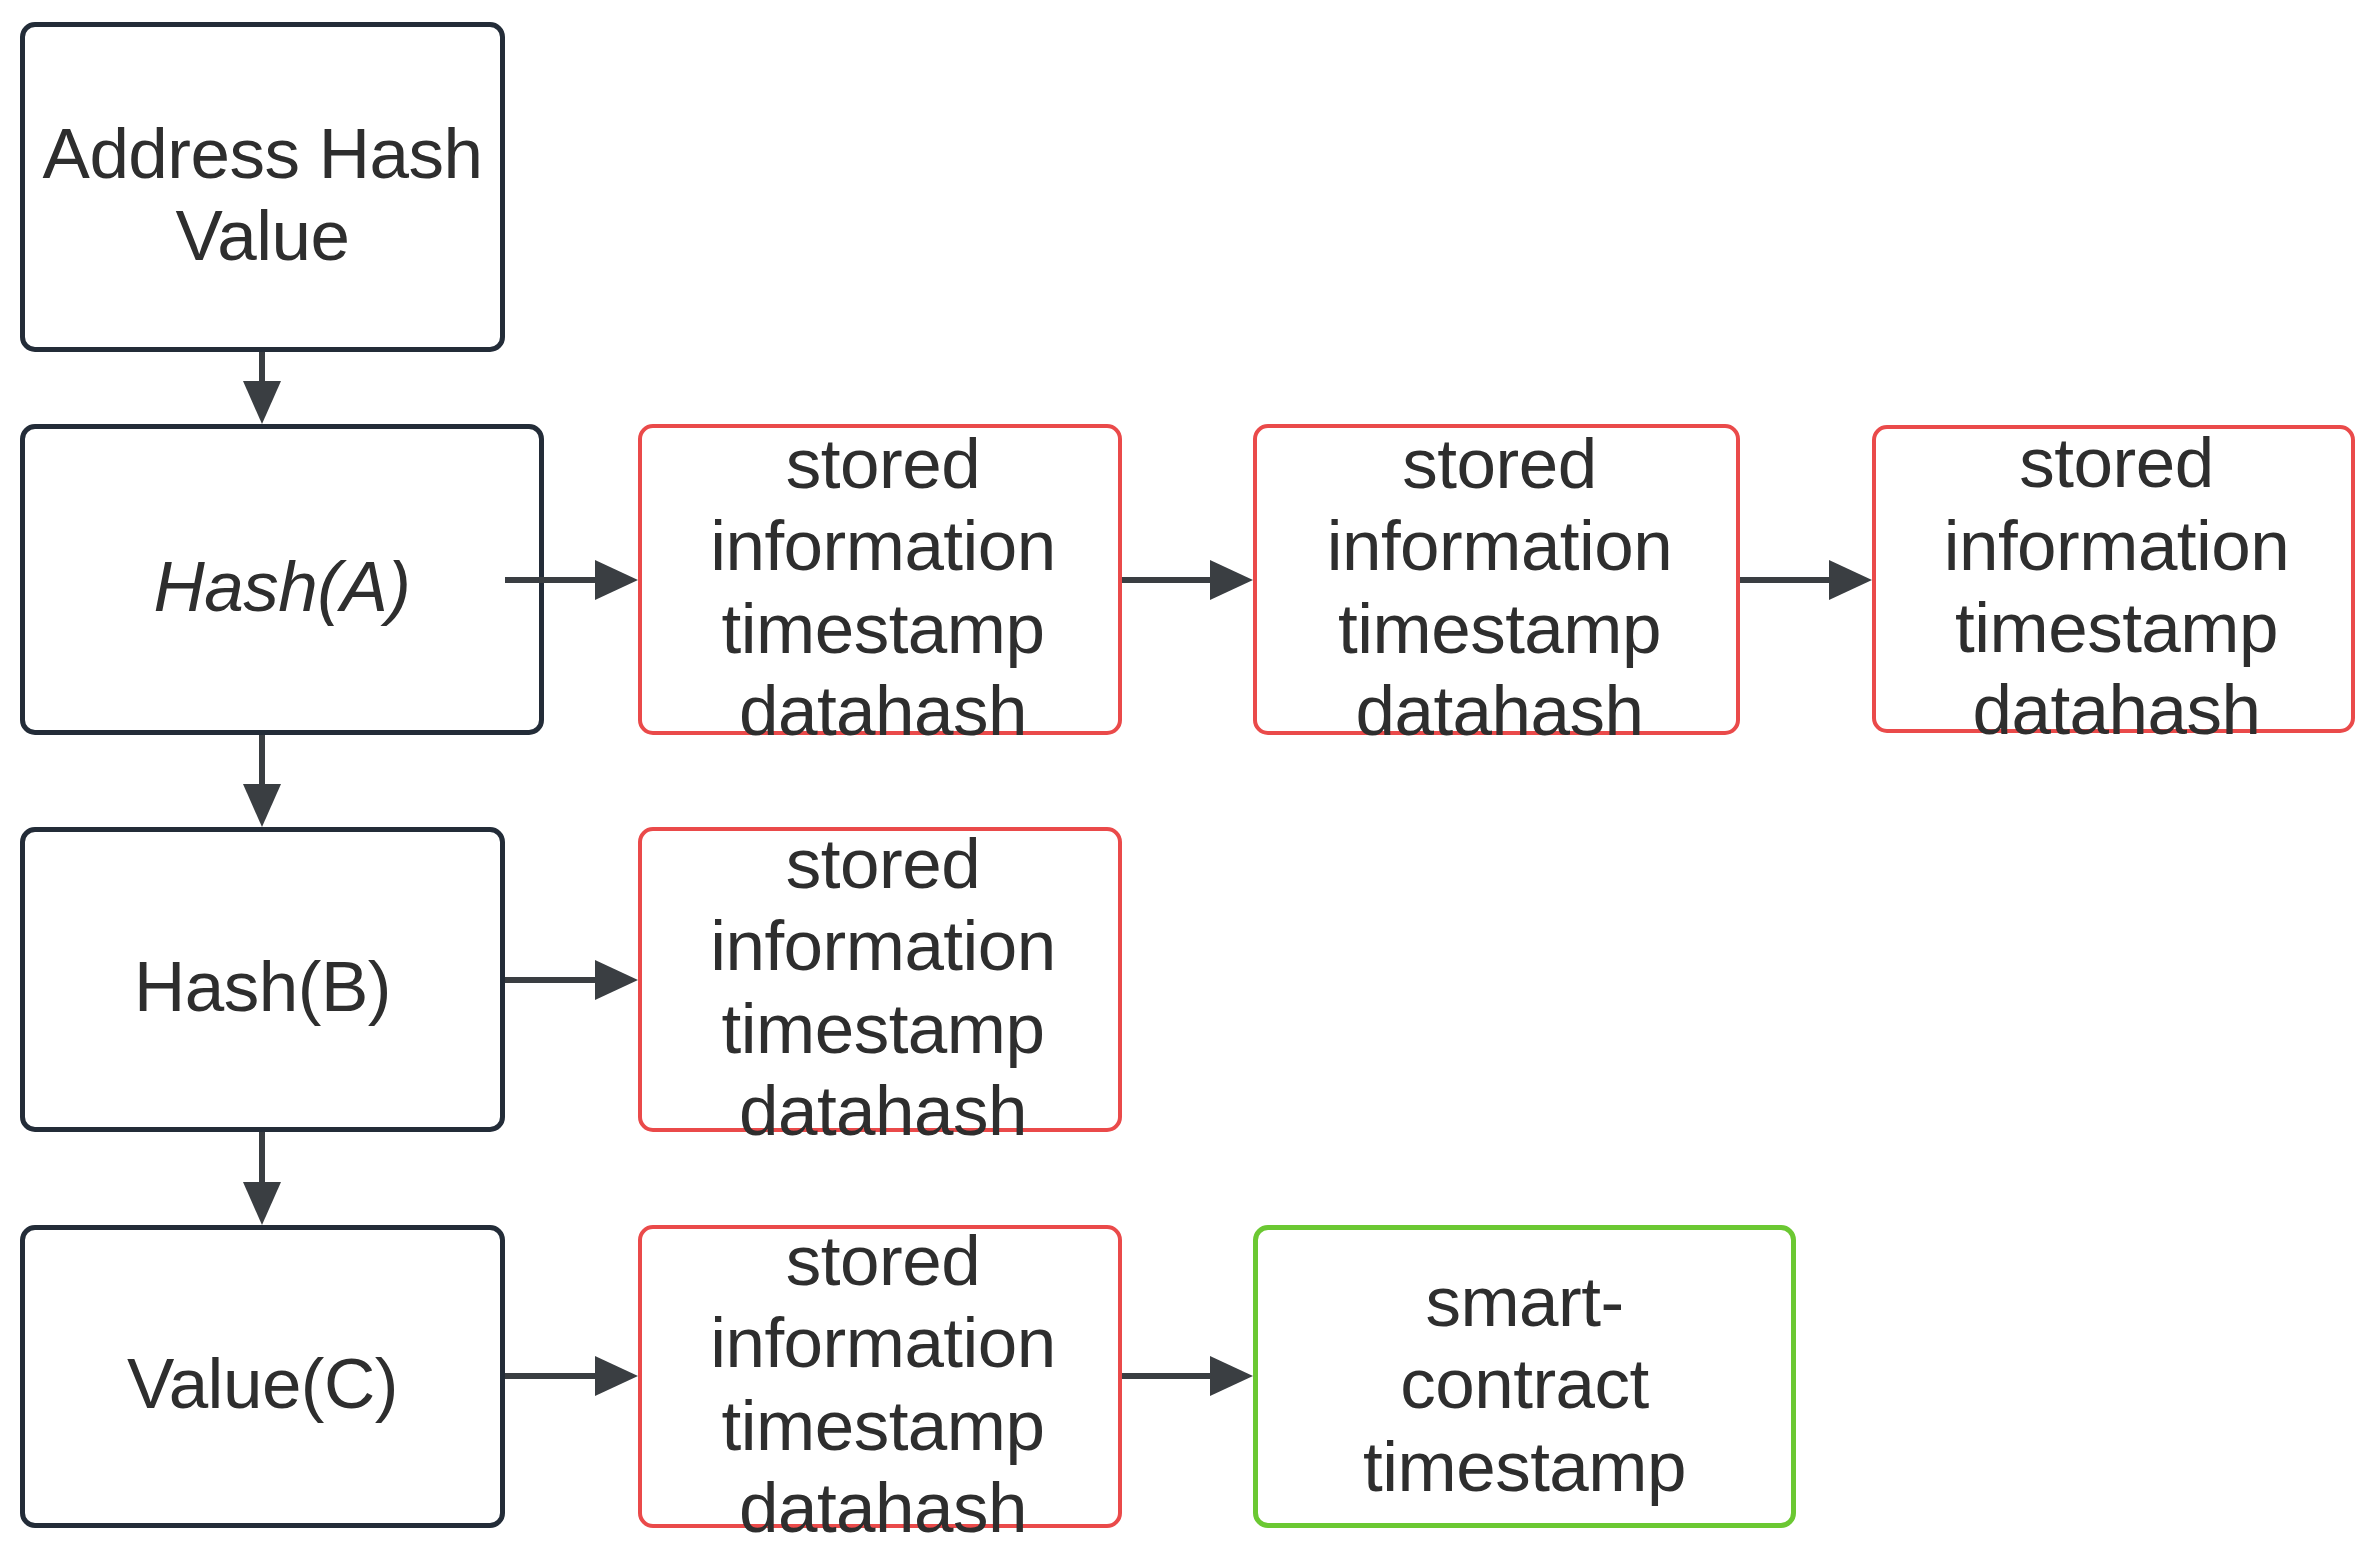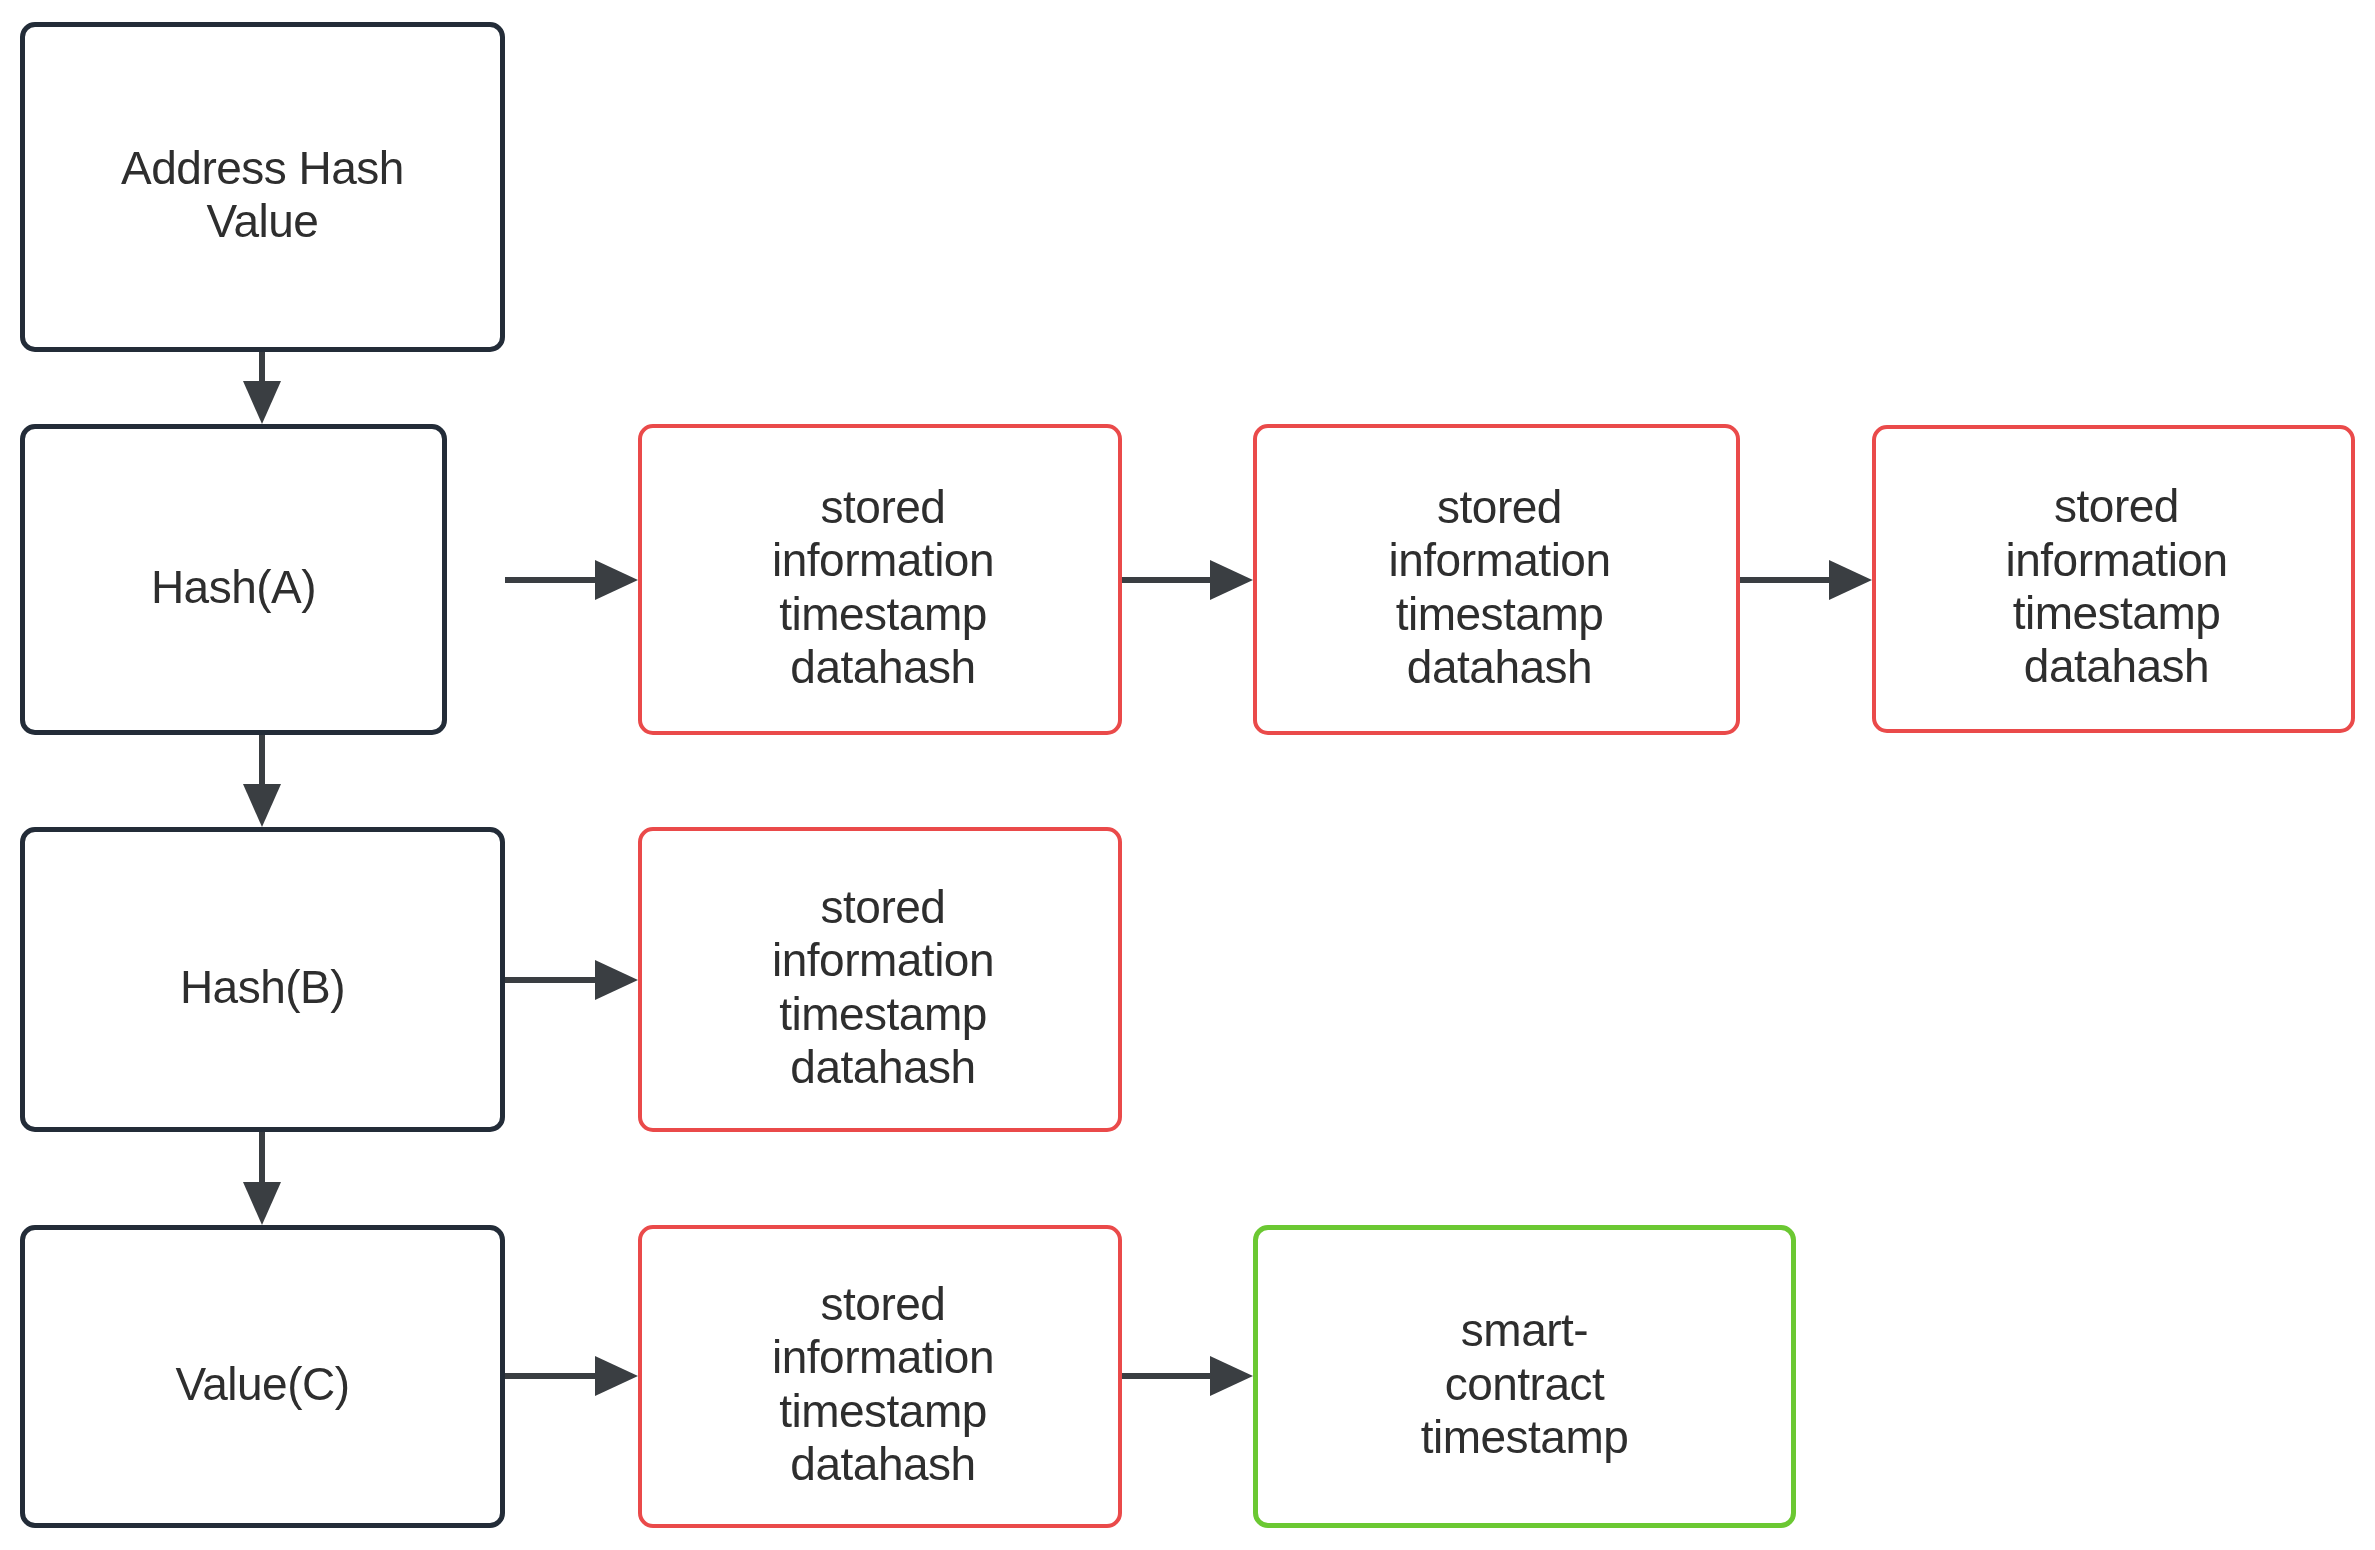--- a/index.html
+++ b/index.html
@@ -21,21 +21,21 @@
     box-sizing: border-box;
     background: #ffffff;
     border-radius: 15px;
     display: flex;
     align-items: center;
     justify-content: center;
     text-align: center;
   }
   .node .label {
     white-space: pre-line;
-    font-size: 46px;
+    font-size: 71px;
     line-height: 1.16;
     letter-spacing: -0.5px;
     margin-top: 16px;
   }
   .node.dark  { border: 5px solid var(--border-dark,  #232c38); }
   .node.red   { border: 4px solid var(--border-red,   #ea4a4a); padding-left: 6px; }
   .node.green { border: 5px solid var(--border-green, #6bc832); }
 
   
   .arrow-h {
@@ -66,21 +66,21 @@
     left: 50%;
     transform: translateX(-50%);
     width: 0; height: 0;
     border-top: 43px solid var(--arrow, #3a3e42);
     border-left: 19px solid transparent;
     border-right: 19px solid transparent;
   }
 
   
   #n-address   { left: 20px;   top: 22px;   width: 485px; height: 330px; }
-  #n-hash-a    { left: 20px;   top: 424px;  width: 427px; height: 311px; }
+  #n-hash-a    { left: 20px;   top: 424px;  width: 524px; height: 311px; font-style: italic; }
   #n-hash-b    { left: 20px;   top: 827px;  width: 485px; height: 305px; }
   #n-hash-c    { left: 20px;   top: 1225px; width: 485px; height: 303px; }
   #n-stored-a1 { left: 638px;  top: 424px;  width: 484px; height: 311px; }
   #n-stored-a2 { left: 1253px; top: 424px;  width: 487px; height: 311px; }
   #n-stored-a3 { left: 1872px; top: 425px;  width: 483px; height: 308px; }
   #n-stored-b1 { left: 638px;  top: 827px;  width: 484px; height: 305px; }
   #n-stored-c1 { left: 638px;  top: 1225px; width: 484px; height: 303px; }
   #n-contract  { left: 1253px; top: 1225px; width: 543px; height: 303px; }
 
   

